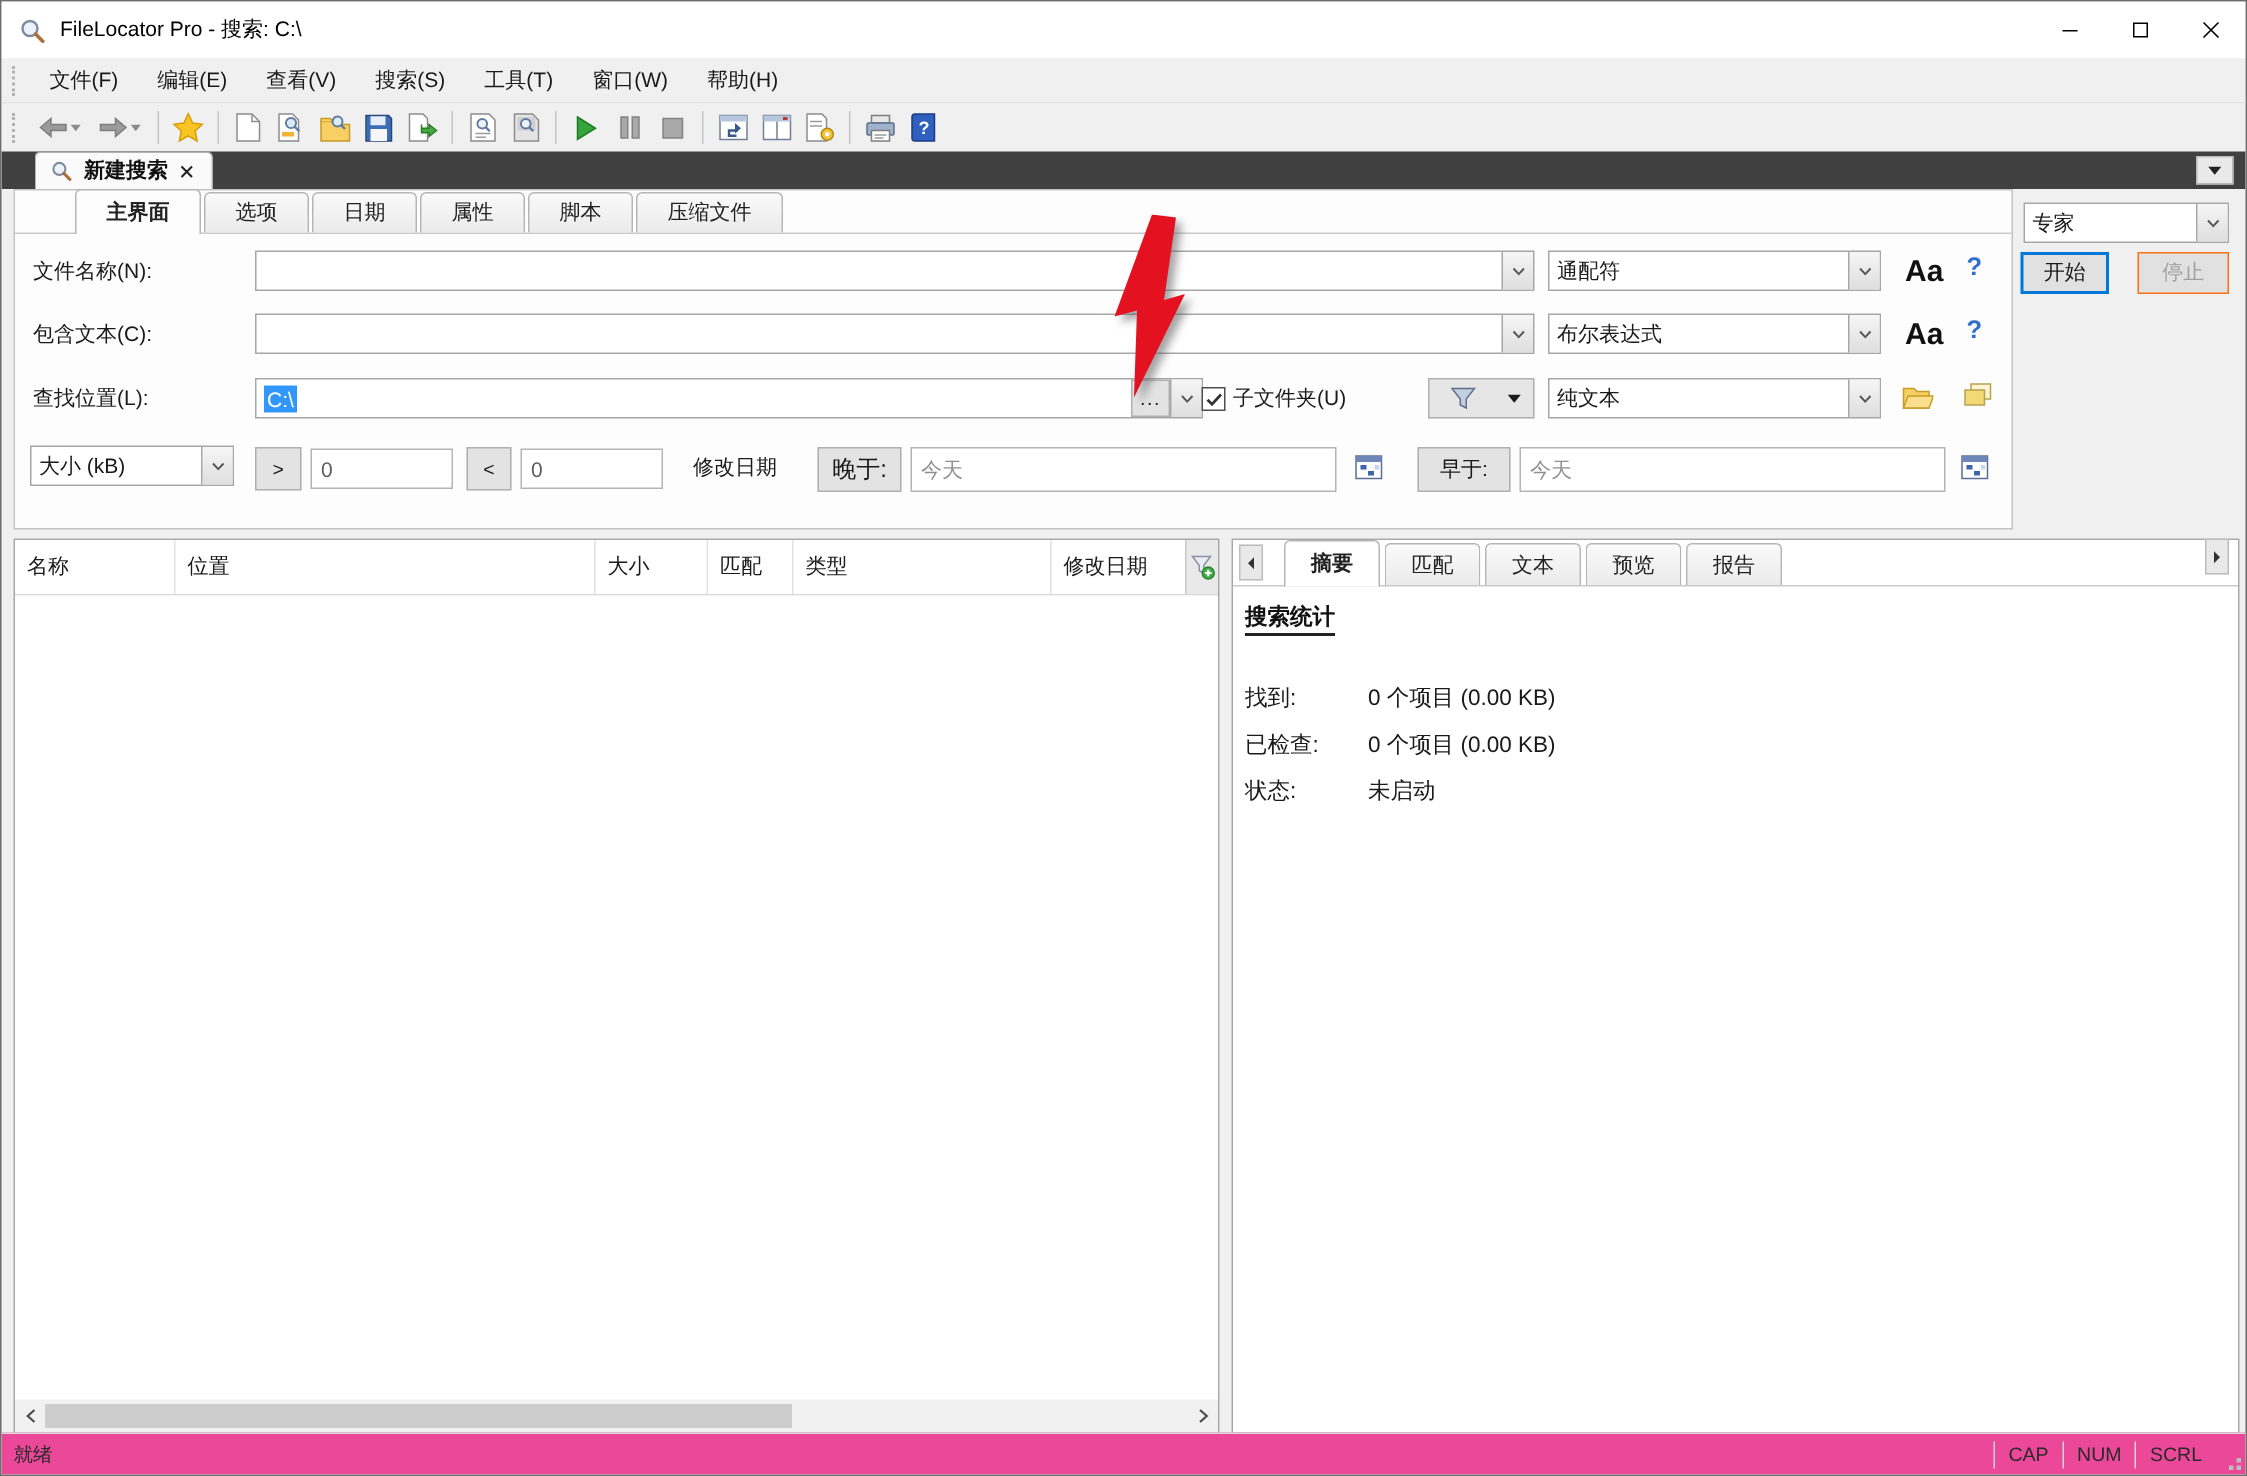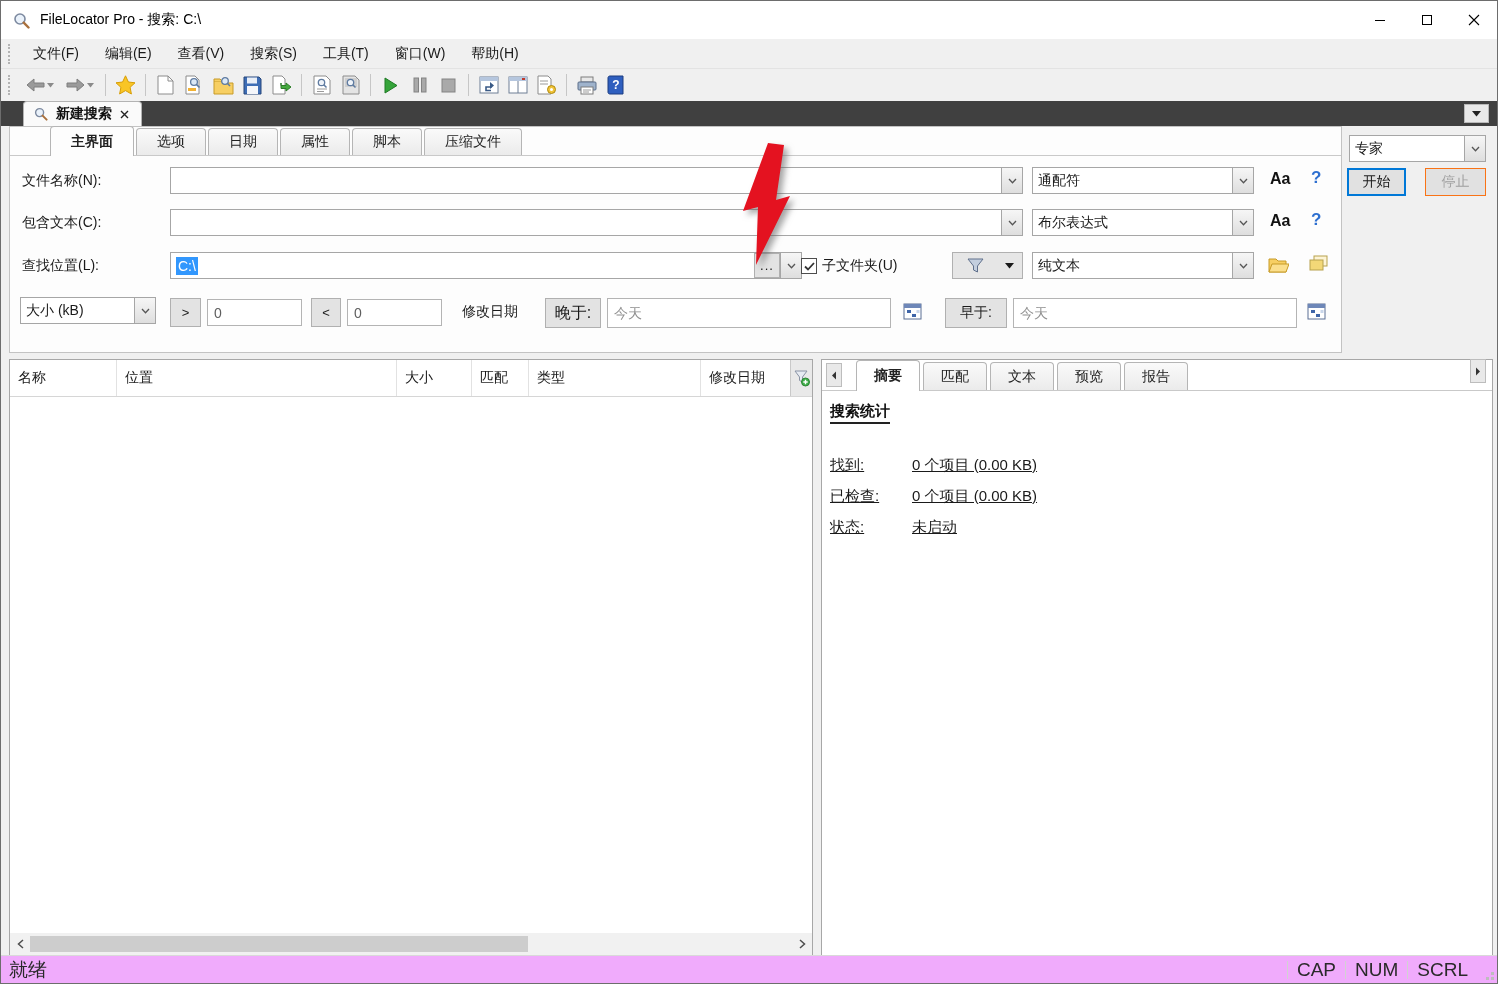--- a/index.html
+++ b/index.html
@@ -52,21 +52,21 @@
   .flabel { position:absolute; font-size:14px; color:#1a1a1a; }
   .combo { position:absolute; display:flex; align-items:stretch; background:#fff;
            border:1px solid #a6a6a6; height:27px; }
   .combo .val { flex:1; display:flex; align-items:center; padding:0 5px; font-size:14px; color:#1a1a1a;
                 overflow:hidden; white-space:nowrap; }
   .dd-btn { width:21px; border-left:1px solid #a6a6a6; background:linear-gradient(#f6f6f6,#dedede);
             display:flex; align-items:center; justify-content:center; }
   .mini-btn { border:1px solid #b0b0b0; background:#e3e3e3; display:flex; align-items:center;
               justify-content:center; font-size:13px; color:#1a1a1a; }
   .browse-btn { width:26px; align-self:stretch; letter-spacing:1px; }
-  .flat-btn { position:absolute; font-size:16px; font-weight:bold; color:#111; }
+  .flat-btn { position:absolute; font-size:20px; font-weight:bold; color:#111; }
   .help-btn { position:absolute; font-size:17px; font-weight:bold; color:#2d6fd0; }
   .push-btn { position:absolute; height:28px; background:#e1e1e1; border:1px solid #f97316;
               display:flex; align-items:center; justify-content:center; font-size:14px; color:#1a1a1a; }
   .push-btn.default { border:2px solid #0078d7; }
   .push-btn.disabled { color:#9f9f9f; }
   .tinput { position:absolute; height:27px; border:1px solid #b4b4b4; background:#fff; font-size:14px;
             color:#5e5e5e; padding:0 6px; font-family:"Liberation Sans",sans-serif; }
   .tinput::placeholder { color:#909090; }
   .checkbox-row { position:absolute; display:flex; align-items:center; gap:5px; }
   .cbx { width:16px; height:16px; border:1px solid #4d4d4d; background:#fff; display:flex;
@@ -100,26 +100,26 @@
   .dtab { height:28px; padding:0 17px; display:flex; align-items:center; font-size:14px; color:#222;
           background:linear-gradient(#fafafa,#ebebeb); border:1px solid #b5b5b5; border-bottom:none;
           border-radius:4px 4px 0 0; margin-left:3px; position:relative; }
   .dtab.active { background:#ffffff; font-weight:bold; height:31px; top:1px; z-index:2; }
   .dtab.first { margin-left:14px; }
   .dscroll.right { position:absolute; right:6px; bottom:4px; }
   .dcontent { position:absolute; left:0; top:32px; right:0; bottom:0; padding:10px 8px; }
   .summary-heading { display:inline-block; font-size:15px; font-weight:bold; color:#111;
                      border-bottom:2px solid #222; padding-bottom:1px; }
   .stats { margin-top:32px; }
-  .stat-row { display:flex; margin-bottom:12px; font-size:15px; color:#1a1a1a;text-decoration:underline; }
+  .stat-row { display:flex; margin-bottom:12px; font-size:15px; color:#1a1a1a; }
   .stat-label { width:82px; }
 
   
-  .statusbar { position:absolute; left:0; bottom:0; width:100%; height:28px; background:#f0abfc;
-               border-top:1px solid #d9d9d9; display:flex; align-items:center; font-size:19px; color:#2a2a2a; }
+  .statusbar { position:absolute; left:0; bottom:0; width:100%; height:28px; background:#ec4899;
+               border-top:1px solid #d9d9d9; display:flex; align-items:center; font-size:13px; color:#2a2a2a; }
   .sb-msg { padding-left:8px; flex:1; }
   .sb-toggle { padding:0 9px; height:18px; display:flex; align-items:center; border-left:1px solid #d2d2d2; }
   .sb-grip { width:18px; height:26px; position:relative; margin-left:2px; }
   .sb-grip i { position:absolute; width:3px; height:3px; background:#bdbdbd; }
 
   .red-arrow { position:absolute; left:727px; top:142px; z-index:50; pointer-events:none; }
 </style>
 </head>
 <body>
 

